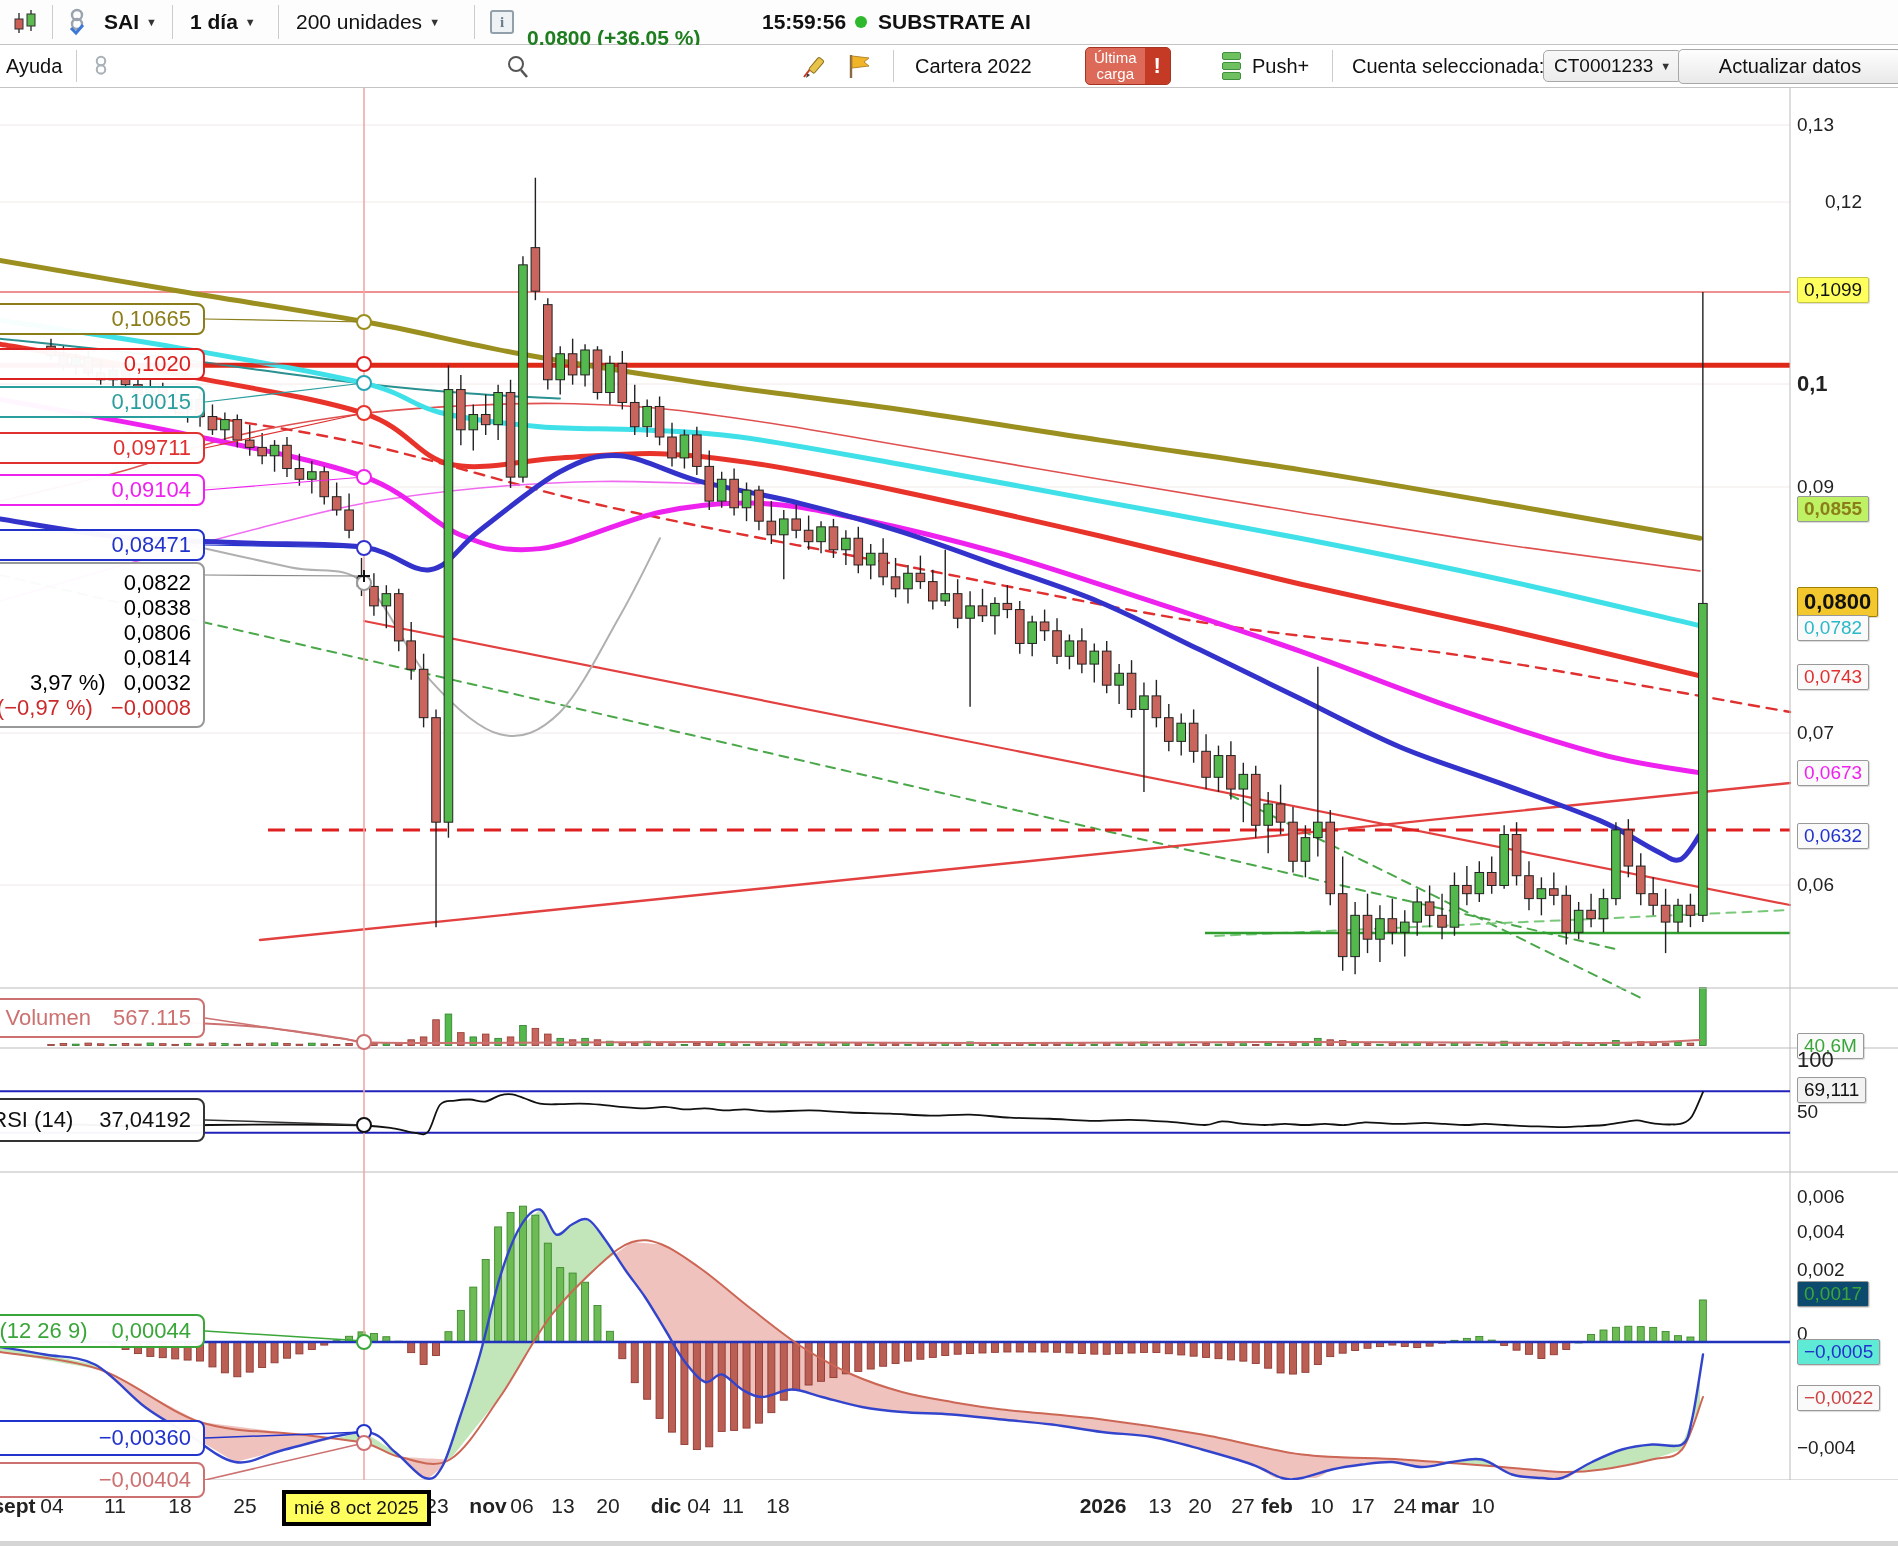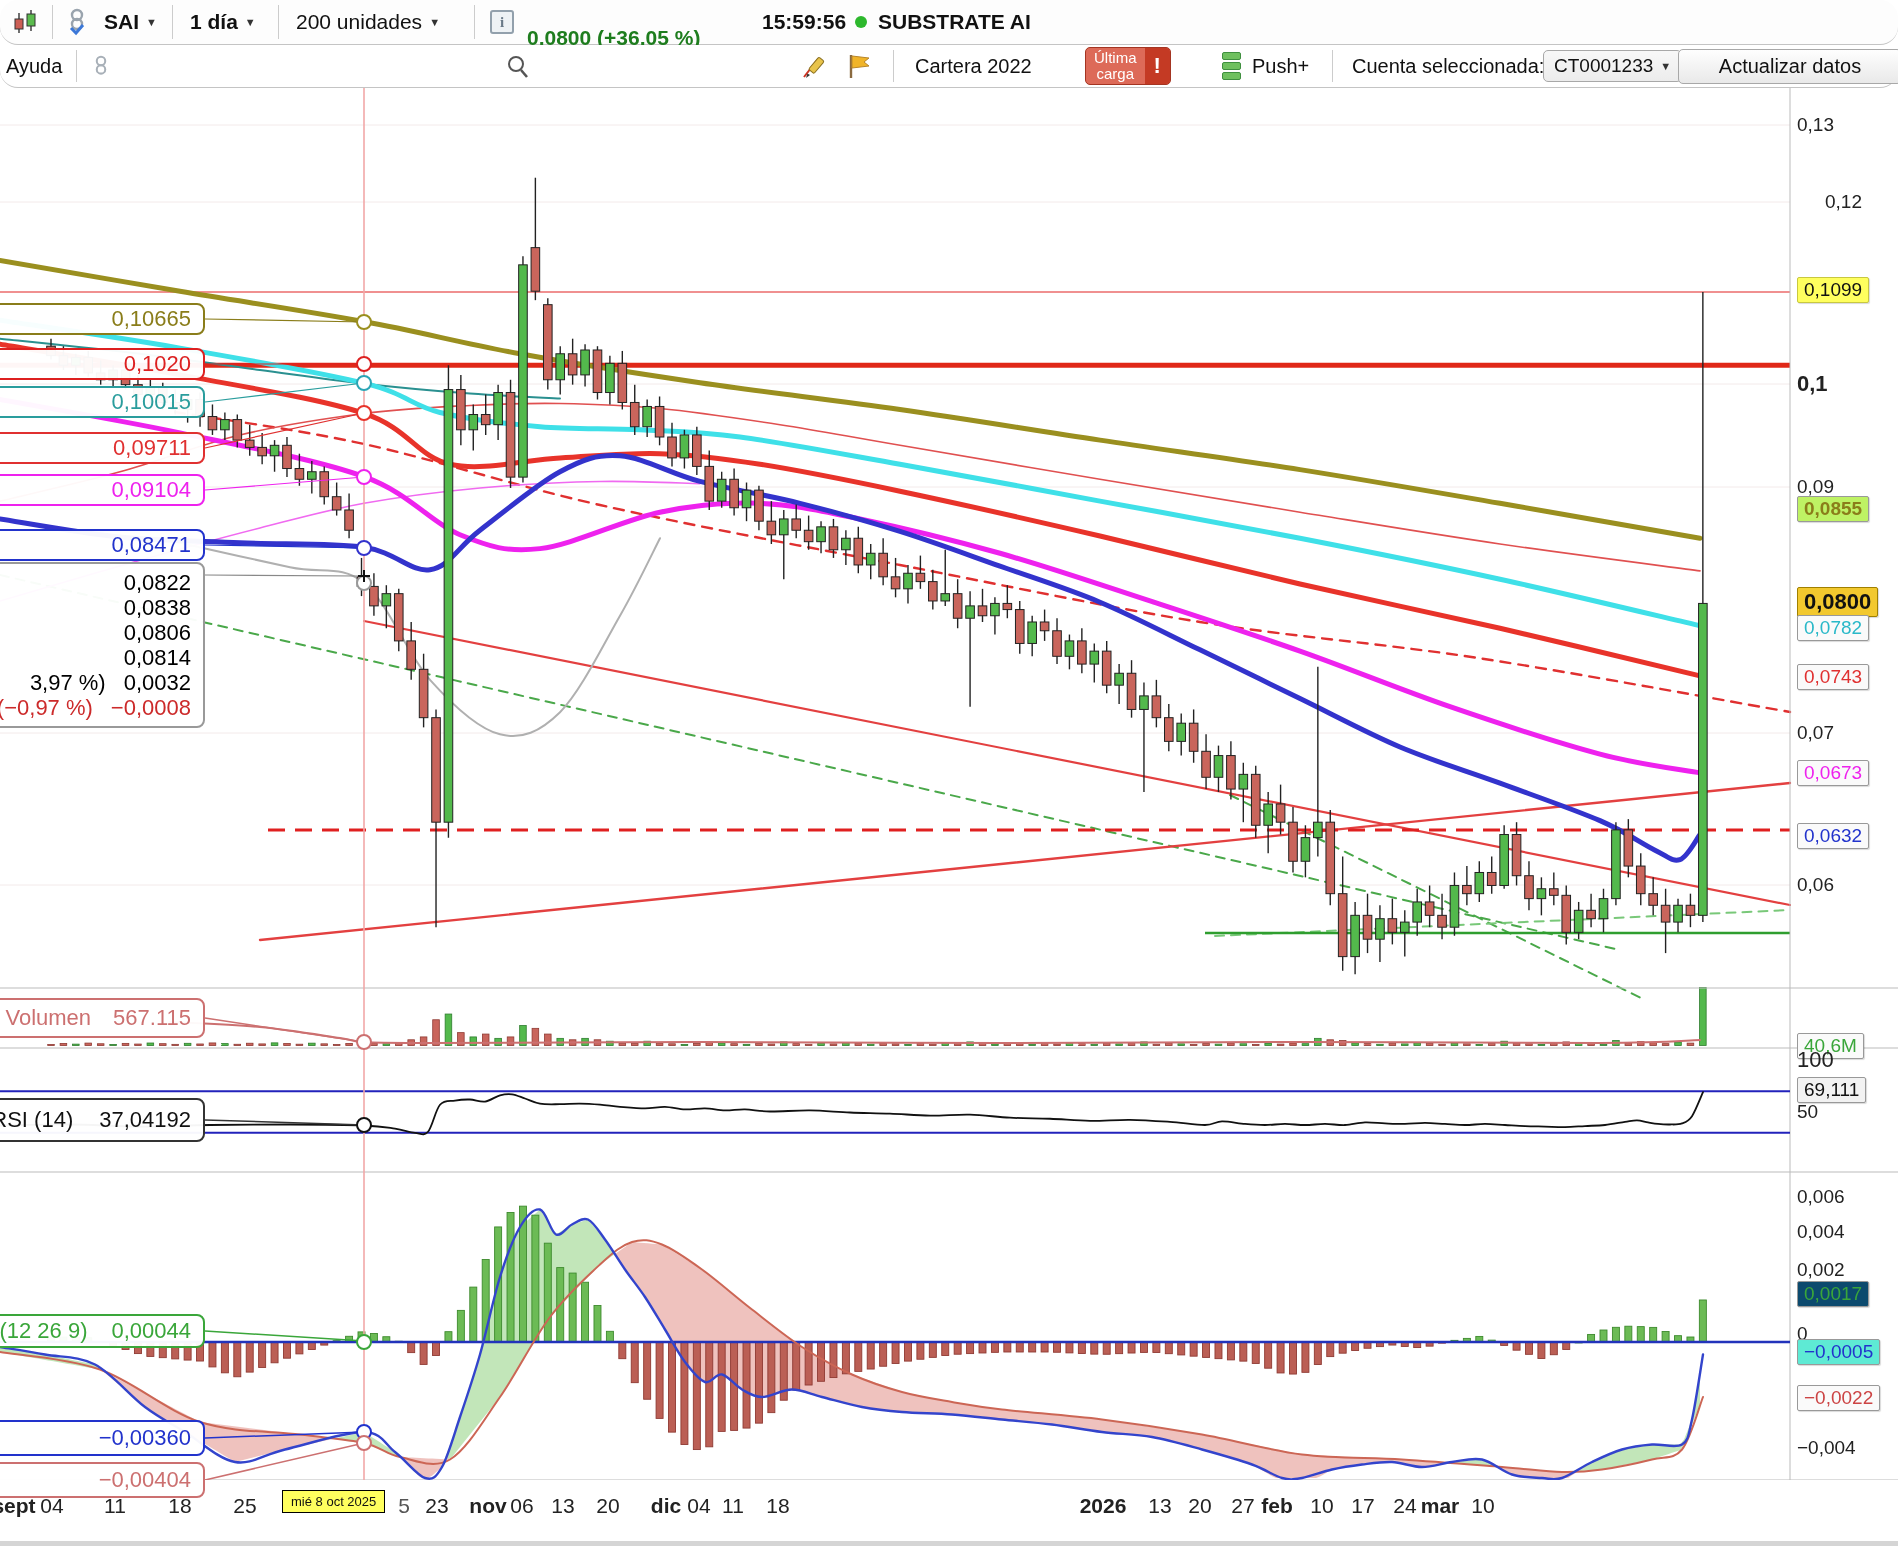--- a/index.html
+++ b/index.html
@@ -1,19 +1,19 @@
 <!DOCTYPE html>
 <html><head>
 <meta charset="utf-8">
 <style>
   html,body{margin:0;padding:0;background:#fff;width:1898px;height:1546px;overflow:hidden;
     font-family:"Liberation Sans",sans-serif;-webkit-font-smoothing:antialiased;}
   .abs{position:absolute;}
   
-  .tb{position:absolute;left:0;width:1898px;background:#fdfdfd;border-radius:18px;}
+  .tb{position:absolute;left:0;width:1898px;background:#fdfdfd;}
   #tb1{top:0;height:44px;border-bottom:1px solid #c4c4c4;}
   #tb2{top:45px;height:42px;border-bottom:1px solid #c4c4c4;background:#fff;}
   .tbi{position:absolute;top:0;height:100%;display:flex;align-items:center;font-size:20px;color:#111;white-space:nowrap;}
   .sep{position:absolute;top:5px;bottom:5px;width:1px;background:#ccc;}
   .caret{font-size:11px;color:#333;margin-left:7px;}
   .b{font-weight:bold;}
   .green{color:#1e7d1e;margin-top:16px;}
   .search{font-style:italic;color:#999;}
   .btn{border:1px solid #a8a8a8;border-radius:5px;background:linear-gradient(#fefefe,#e9e9e9);
        padding:5px 16px;font-size:20px;color:#111;}
@@ -32,22 +32,22 @@
         background:rgba(255,255,255,.96);box-sizing:border-box;z-index:5;font-size:22px;}
   .ohlcrow{display:flex;justify-content:flex-end;gap:18px;padding-right:12px;height:25px;align-items:center;}
   .redtxt{color:#cc2a2a;}
   
   #rax .lab{position:absolute;left:1797px;transform:translateY(-50%);font-size:19px;color:#222;white-space:nowrap;}
   #rax .box{border:1px solid #999;background:#fafafa;padding:1px 6px;border-radius:2px;box-shadow:1px 1px 1px rgba(0,0,0,.15);}
   
   #tax{position:absolute;left:0;top:1480px;width:1898px;height:61px;background:#fff;}
   #tax .dl{position:absolute;top:14px;transform:translateX(-50%);font-size:21px;color:#222;}
   #tax .mon{font-weight:bold;}
-  #datebox{position:absolute;left:282px;top:10px;background:#ffff5e;border:1px solid #000000;
-     padding:3px 8px;font-size:13px;color:#111;z-index:3;white-space:nowrap;}
+  #datebox{position:absolute;left:282px;top:10px;background:#ffff5e;border:4px solid #000000;
+     padding:3px 8px;font-size:19px;color:#111;z-index:3;white-space:nowrap;}
   #footer{position:absolute;left:0;top:1541px;width:1898px;height:5px;background:#d5d5d5;}
 </style>
 </head>
 <body>
 
 <div class="tb" id="tb1">
   <div class="tbi" style="left:10px">
     <svg width="30" height="30" viewBox="0 0 30 30">
       <line x1="9" y1="6" x2="9" y2="26" stroke="#333" stroke-width="1.4"></line>
       <rect x="5" y="12" width="8" height="10" fill="#cc5f55" stroke="#333"></rect>

